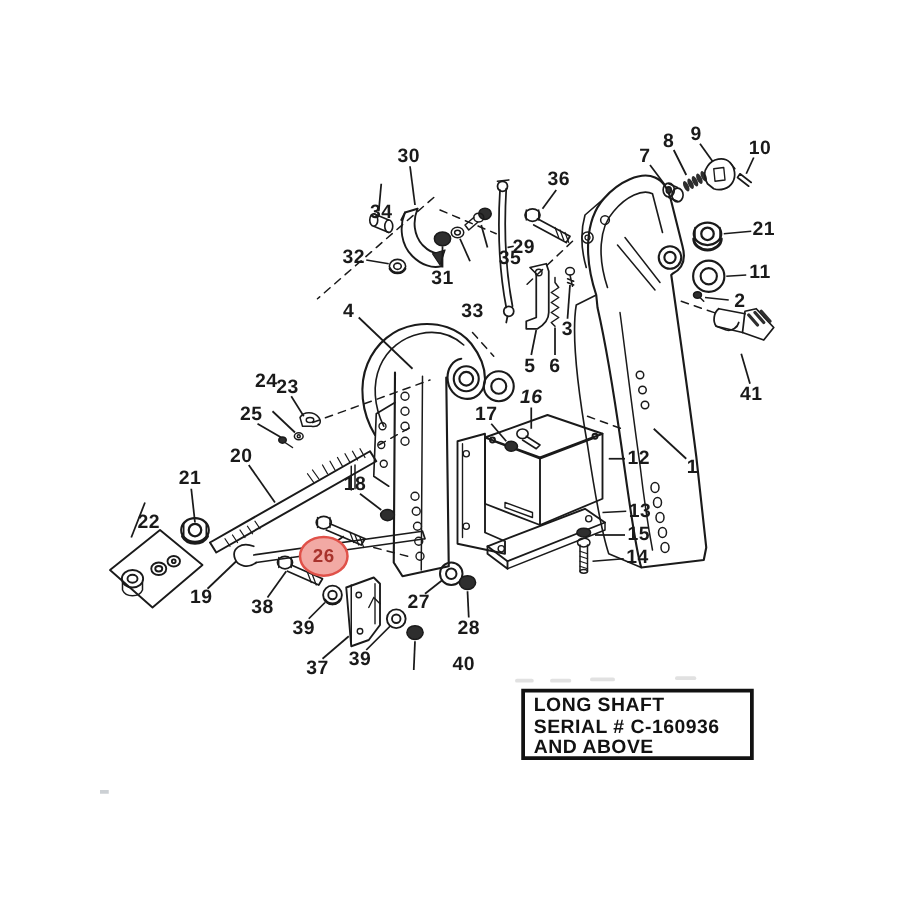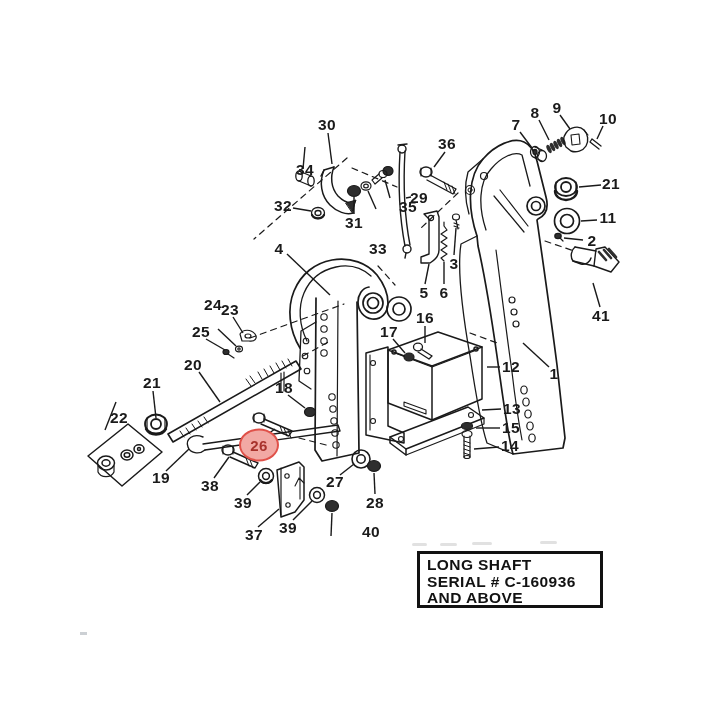--- a/index.html
+++ b/index.html
@@ -350,21 +350,21 @@
       <div class="callout" style="left: 444px; top: 293px;">6</div>
       <div class="callout" style="left: 516px; top: 125px;">7</div>
       <div class="callout" style="left: 535px; top: 113px;">8</div>
       <div class="callout" style="left: 557px; top: 108px;">9</div>
       <div class="callout" style="left: 608px; top: 119px;">10</div>
       <div class="callout" style="left: 608px; top: 218px;">11</div>
       <div class="callout" style="left: 511px; top: 367px;">12</div>
       <div class="callout" style="left: 512px; top: 409px;">13</div>
       <div class="callout" style="left: 510px; top: 446px;">14</div>
       <div class="callout" style="left: 511px; top: 428px;">15</div>
-      <div class="callout" style="left: 425px; top: 318px;">16</div>
+      <div class="callout" style="left: 425px; top: 318px; font-style: italic;">16</div>
       <div class="callout" style="left: 389px; top: 332px;">17</div>
       <div class="callout" style="left: 284px; top: 388px;">18</div>
       <div class="callout" style="left: 161px; top: 478px;">19</div>
       <div class="callout" style="left: 193px; top: 365px;">20</div>
       <div class="callout" style="left: 152px; top: 383px;">21</div>
       <div class="callout" style="left: 611px; top: 184px;">21</div>
       <div class="callout" style="left: 119px; top: 394px; margin-top: 24px;">22</div>
       <div class="callout" style="left: 230px; top: 310px;">23</div>
       <div class="callout" style="left: 213px; top: 305px;">24</div>
       <div class="callout" style="left: 201px; top: 332px;">25</div>

